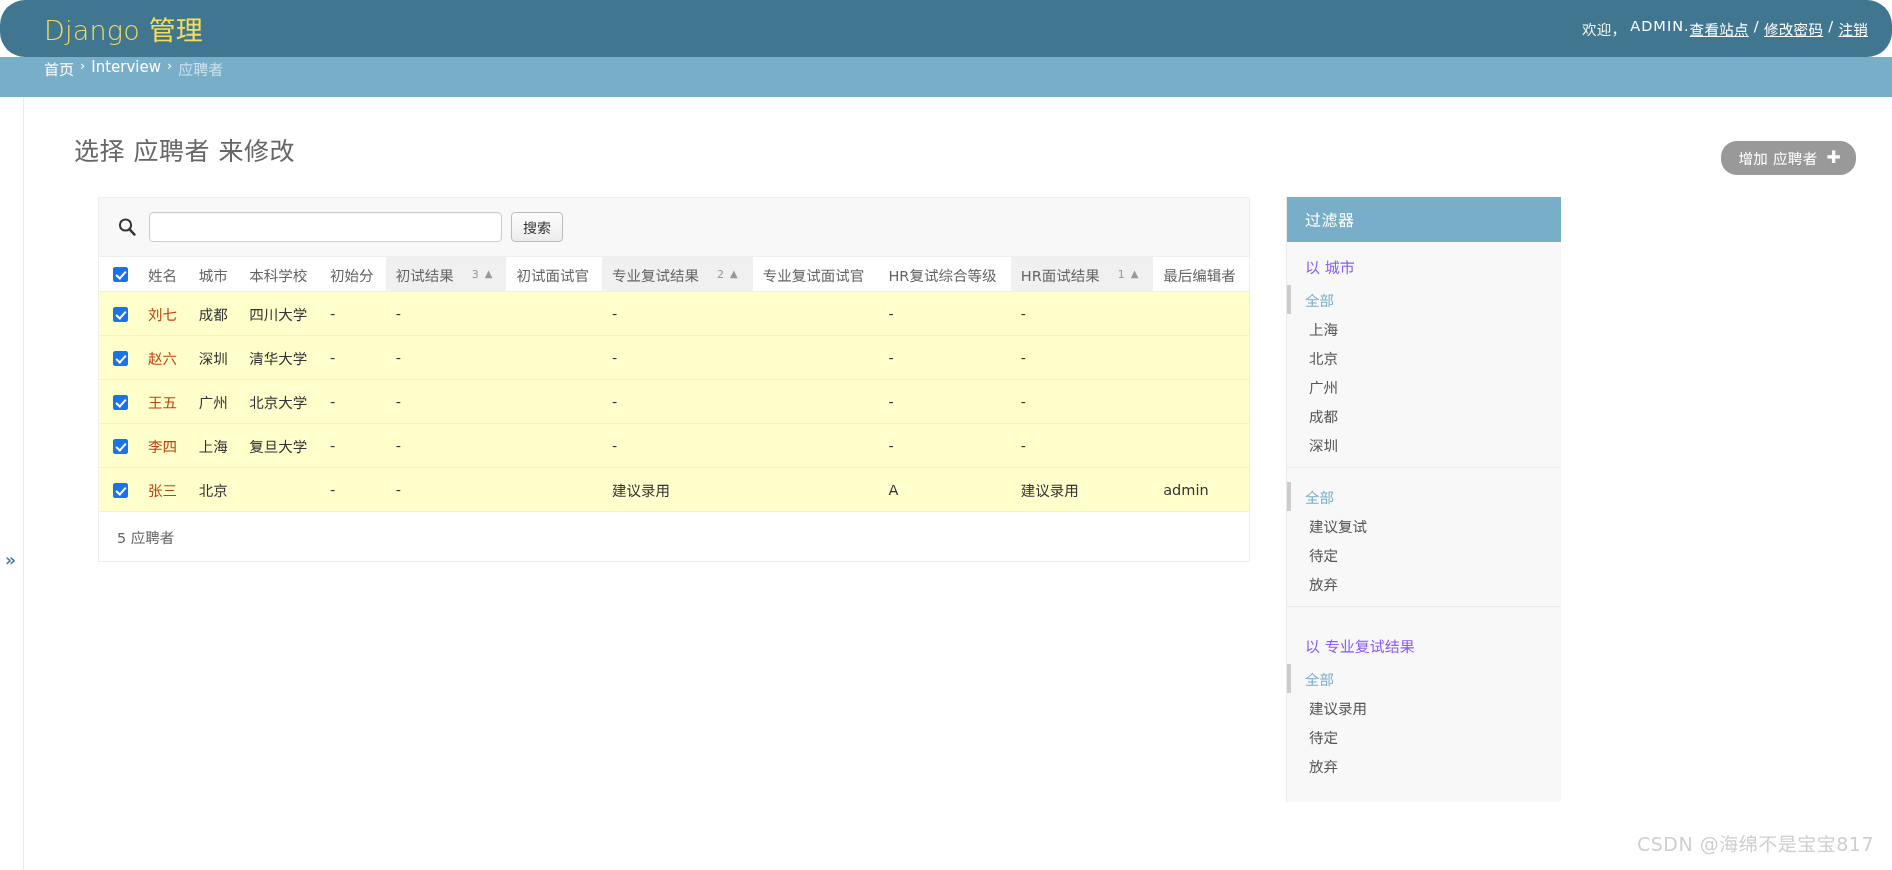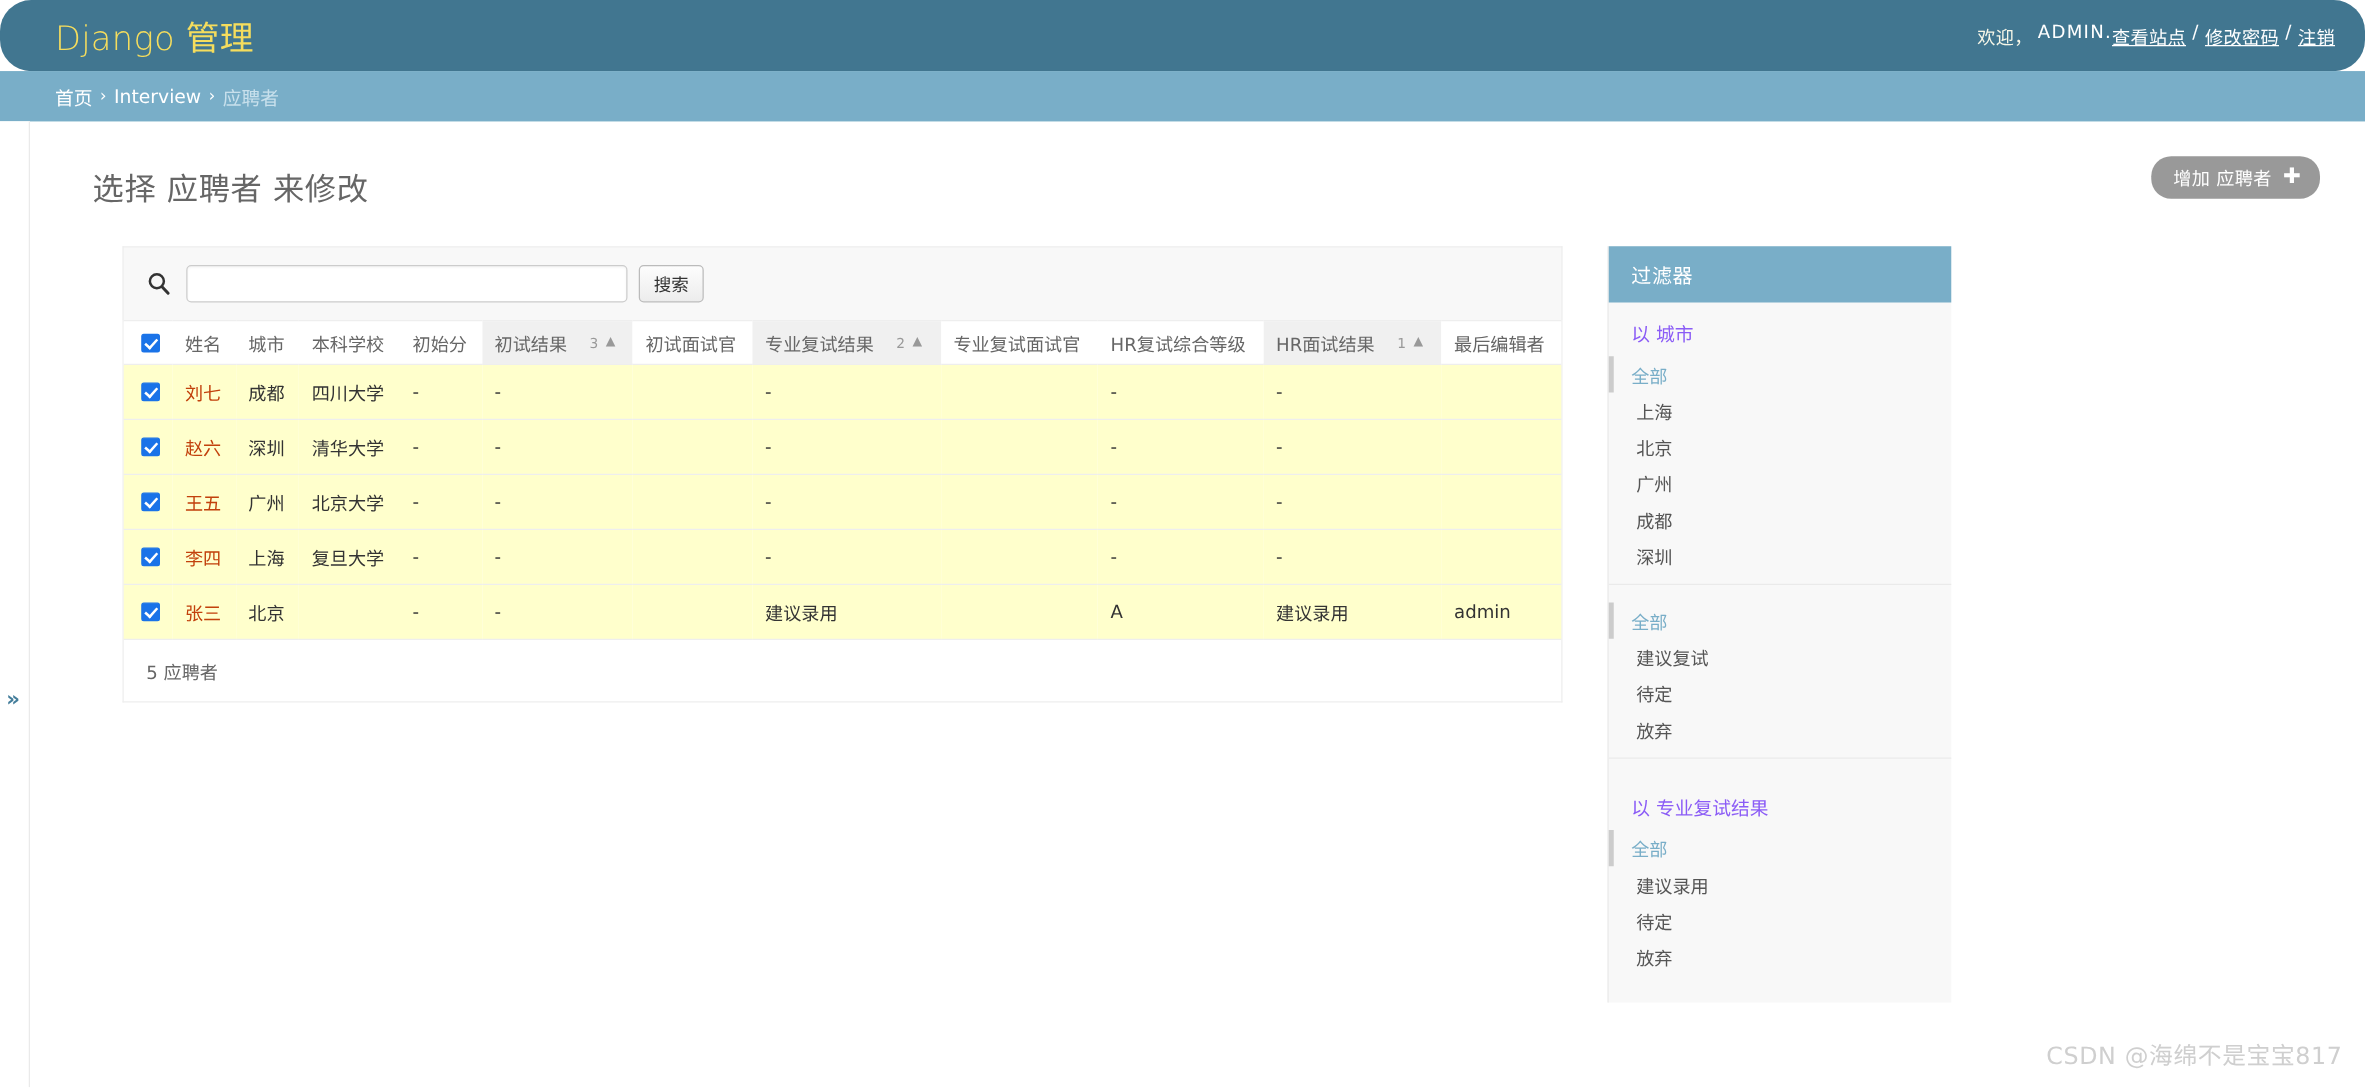--- a/index.html
+++ b/index.html
@@ -48,21 +48,21 @@
   }
   .user-tools .sep { padding: 0 5px; color:#ffffff; }
 
   
   .breadcrumbs {
     height: 40px;
     background: #79aec8;
     color: #ffffff;
     font-size: 15px;
     display: flex;
-    align-items: center;
+    align-items: flex-start;
     padding-left: 44px;
     border-top: 1px solid #79aec8;
     border-bottom: 1px solid #79aec8;
   }
   .breadcrumbs a { color:#ffffff; text-decoration:none; }
   .breadcrumbs .crumb-sep { padding: 0 6px; color:#ffffff; font-size:13px; }
   .breadcrumbs .current { color:#c8e0ec; }
 
   
   .main {
@@ -97,21 +97,21 @@
 
   .content-inner {
     padding: 22px 40px 0 50px;
     position: relative;
   }
 
   
   .object-tools {
     position: absolute;
     right: 36px;
-    top: 28px;
+    top: 44px;
     margin: 0;
     padding: 0;
   }
   .addlink {
     display: inline-flex;
     align-items: center;
     gap: 9px;
     background: #999999;
     color: #fff;
     border-radius: 16px;

